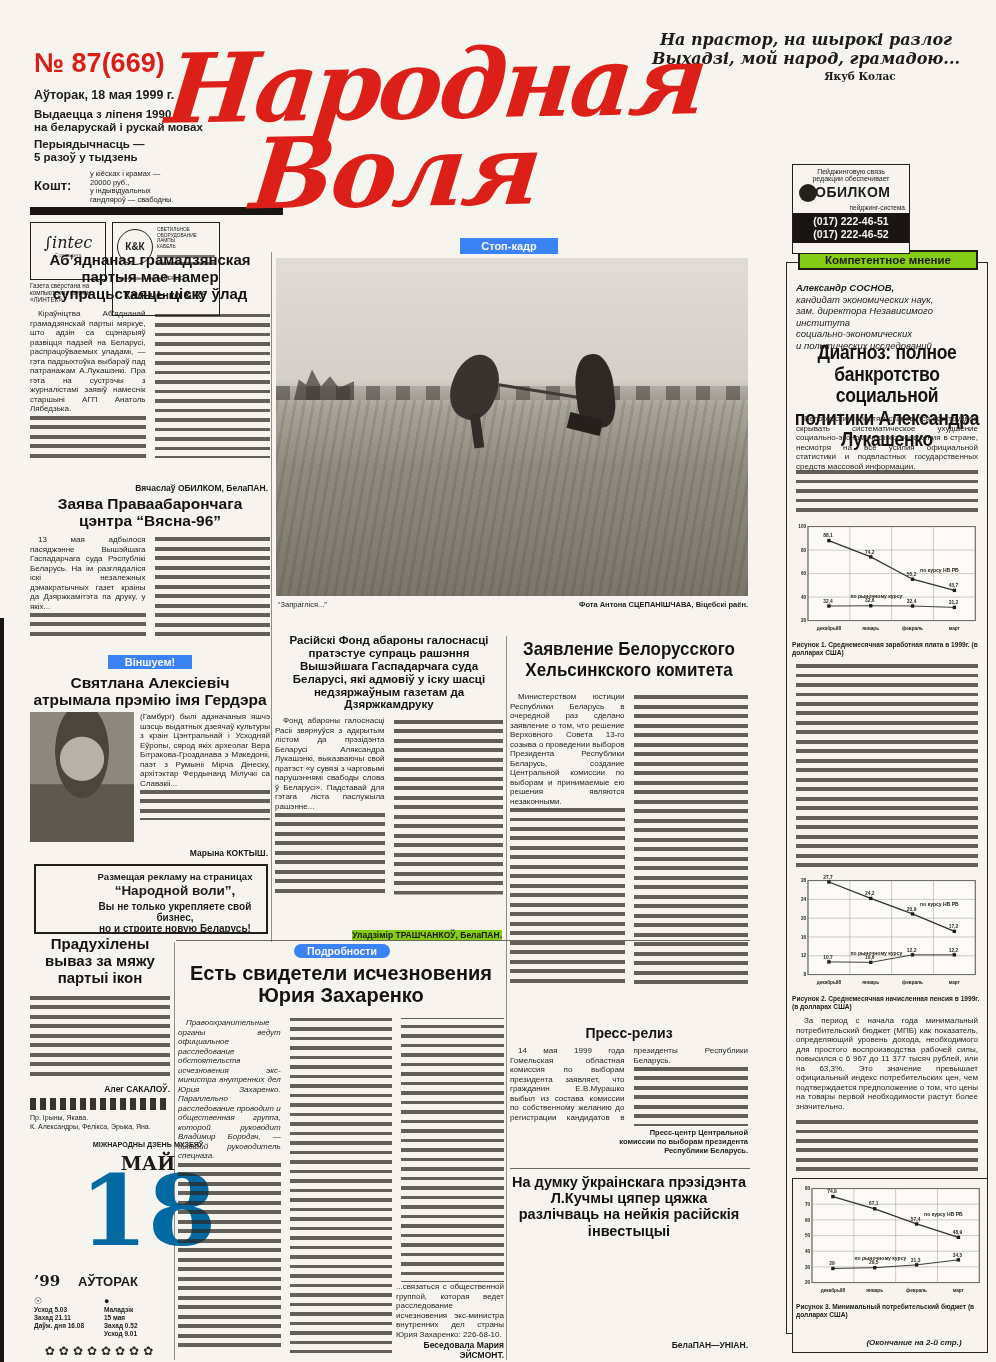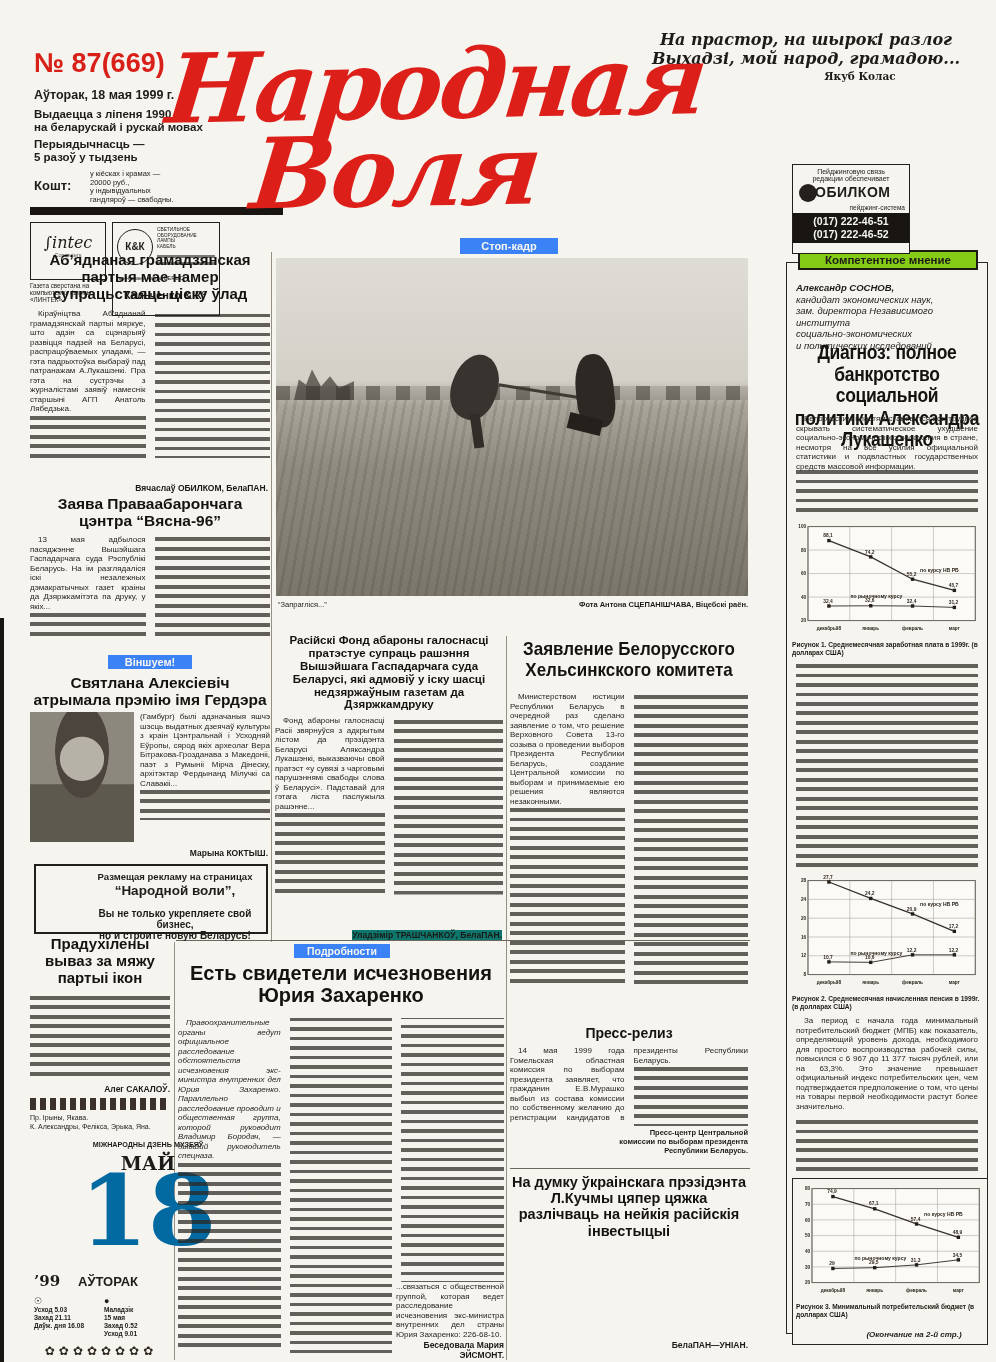--- a/index.html
+++ b/index.html
@@ -124,21 +124,21 @@
       linear-gradient(to bottom,#8d887d 0 55%,#5e594f 56% 100%);"></div>
   <div class="abs bt" style="left:140px;top:712px;width:130px;height:132px;overflow:hidden;">
     <p style="text-indent:0;">(Гамбург) былі адзначаныя яшчэ шэсць выдатных дзеячаў культуры з краін Цэнтральнай і Усходняй Еўропы, сярод якіх археолаг Вера Бітракова-Грозданава з Македоніі, паэт з Румыніі Мірча Дінеску, архітэктар Фердынанд Мілучкі са Славакіі...</p>
     <div class="gk" style="height:30px;"></div>
   </div>
   <div class="abs byline" style="left:120px;top:848px;width:148px;">Марына КОКТЫШ.</div>
 
   <div class="abs box" style="left:34px;top:864px;width:230px;height:66px;">
     <div class="b ctr" style="font-size:9.5px;margin-top:5px;">Размещая рекламу на страницах</div>
     <div class="b ctr" style="font-size:13.5px;margin-top:1px;">“Народной воли”,</div>
-    <div class="b ctr" style="font-size:10px;margin-top:10px;">Вы не только укрепляете свой бизнес,</div>
+    <div class="b ctr" style="font-size:10px;margin-top:3px;">Вы не только укрепляете свой бизнес,</div>
     <div class="b ctr" style="font-size:10px;">но и строите новую Беларусь!</div>
   </div>
 
   <div class="abs hl" style="left:30px;top:936px;width:140px;font-size:15px;">Прадухілены вываз за мяжу партыі ікон</div>
   <div class="abs gk" style="left:30px;top:996px;width:140px;height:84px;"></div>
   <div class="abs byline" style="left:56px;top:1084px;width:114px;">Алег САКАЛОЎ.</div>
 
   <div class="abs" style="left:30px;top:1098px;width:140px;height:12px;background:repeating-linear-gradient(90deg,#3b332b 0 6px,#f6f4ee 6px 10px);"></div>
 
   <div class="abs" style="left:30px;top:1114px;width:140px;font-size:7px;line-height:8.5px;">
@@ -177,35 +177,35 @@
     <div class="abs" style="left:292px;top:158px;width:34px;height:16px;background:#24211d;transform:rotate(14deg);"></div>
   </div>
   <div class="abs" style="left:278px;top:600px;width:180px;font-size:7.5px;">“Запрагліся...”</div>
   <div class="abs b rt" style="left:556px;top:600px;width:192px;font-size:7.5px;">Фота Антона СЦЕПАНІШЧАВА, Віцебскі раён.</div>
 
   <div class="abs hl" style="left:275px;top:634px;width:228px;font-size:11.5px;">Расійскі Фонд абароны галоснасці пратэстуе супраць рашэння Вышэйшага Гаспадарчага суда Беларусі, які адмовіў у іску шасці недзяржаўным газетам да Дзяржкамдруку</div>
   <div class="abs cols2 bt" style="left:275px;top:716px;width:228px;height:214px;">
     <p>Фонд абароны галоснасці Расіі звярнуўся з адкрытым лістом да прэзідэнта Беларусі Аляксандра Лукашэнкі, выказваючы свой пратэст «у сувязі з чарговымі парушэннямі свабоды слова ў Беларусі». Падставай для гэтага ліста паслужыла рашэнне...</p>
     <div class="gk" style="height:260px;"></div>
   </div>
-  <div class="abs byline" style="left:352px;top:930px;width:150px;background:#0f766e;">Уладзімір ТРАШЧАНКОЎ, БелаПАН.</div>
+  <div class="abs byline" style="left:352px;top:930px;width:150px;background:#84cc16;">Уладзімір ТРАШЧАНКОЎ, БелаПАН.</div>
 
   <div class="abs hl" style="left:510px;top:638px;width:238px;font-size:17px;transform:scaleY(1.12);transform-origin:top;">Заявление Белорусского Хельсинкского комитета</div>
   <div class="abs cols2 bt" style="left:510px;top:692px;width:238px;height:330px;">
     <p>Министерством юстиции Республики Беларусь в очередной раз сделано заявление о том, что решение Верховного Совета 13-го созыва о проведении выборов Президента Республики Беларусь, создание Центральной комиссии по выборам и принимаемые ею решения являются незаконными.</p>
     <div class="gk" style="height:470px;"></div>
   </div>
   <div class="abs hl" style="left:510px;top:1026px;width:238px;font-size:14px;">Пресс-релиз</div>
   <div class="abs cols2 bt" style="left:510px;top:1046px;width:238px;height:80px;">
     <p>14 мая 1999 года Гомельская областная комиссия по выборам президента заявляет, что гражданин Е.В.Мурашко выбыл из состава комиссии по собственному желанию до регистрации кандидатов в президенты Республики Беларусь.</p>
     <div class="gk" style="height:70px;"></div>
   </div>
   <div class="abs b rt" style="left:618px;top:1128px;width:130px;font-size:7.5px;line-height:9px;background:#f6f4ee;">Пресс-центр Центральной комиссии по выборам президента Республики Беларусь.</div>
 
-  <div class="abs label-inv" style="left:294px;top:944px;width:96px;font-size:10.5px;padding:1px 0;">Подробности</div>
+  <div class="abs label-inv" style="left:294px;top:944px;width:96px;font-size:10.5px;padding:1px 0;border-radius:7px;">Подробности</div>
   <div class="abs cols3 bt" style="left:178px;top:1018px;width:326px;height:338px;">
     <p class="lead-i">Правоохранительные органы ведут официальное расследование обстоятельств исчезновения экс-министра внутренних дел Юрия Захаренко. Параллельно расследование проводит и общественная группа, которой руководит Владимир Бородач, — бывший руководитель спецназа.</p>
     <div class="gk" style="height:860px;"></div>
   </div>
   <div class="abs hl" style="left:178px;top:962px;width:326px;font-size:20px;">Есть свидетели исчезновения Юрия Захаренко</div>
   <div class="abs bt" style="left:396px;top:1282px;width:108px;height:74px;background:#f6f4ee;">
     <p style="text-indent:0;">...связаться с общественной группой, которая ведет расследование исчезновения экс-министра внутренних дел страны Юрия Захаренко: 226-68-10.</p>
     <div class="byline">Беседовала Мария ЭЙСМОНТ.</div>
   </div>
 
@@ -358,16 +358,16 @@
           <rect x="37.45" y="90.2" width="3.6" height="3.6" fill="#221d18"></rect>
           <text x="38.25" y="88.5" font-size="5.2" text-anchor="middle" font-weight="bold" fill="#33291f">29</text>
           <rect x="81.95" y="89.36666666666667" width="3.6" height="3.6" fill="#221d18"></rect>
           <text x="82.75" y="87.66666666666667" font-size="5.2" text-anchor="middle" font-weight="bold" fill="#33291f">29,5</text>
           <rect x="126.45" y="86.36666666666667" width="3.6" height="3.6" fill="#221d18"></rect>
           <text x="127.25" y="84.66666666666667" font-size="5.2" text-anchor="middle" font-weight="bold" fill="#33291f">31,3</text>
           <rect x="170.95" y="81.03333333333333" width="3.6" height="3.6" fill="#221d18"></rect>
           <text x="171.75" y="79.33333333333333" font-size="5.2" text-anchor="middle" font-weight="bold" fill="#33291f">34,5</text>
           <text x="89.75" y="83.16666666666667" font-size="5.4" text-anchor="middle" font-weight="bold" fill="#2a2218">по рыночному курсу</text>
         </svg><div class="chart-cap">Рисунок 3. Минимальный потребительский бюджет (в долларах США)</div></div>
-    <div class="i b ctr" style="font-size:8px;margin:12px 0 2px;">(Окончание на 2-й стр.)</div>
+    <div class="i b ctr" style="font-size:8px;margin:20px 0 2px;">(Окончание на 2-й стр.)</div>
   </div>
 
 </div>
 
 </body></html>

